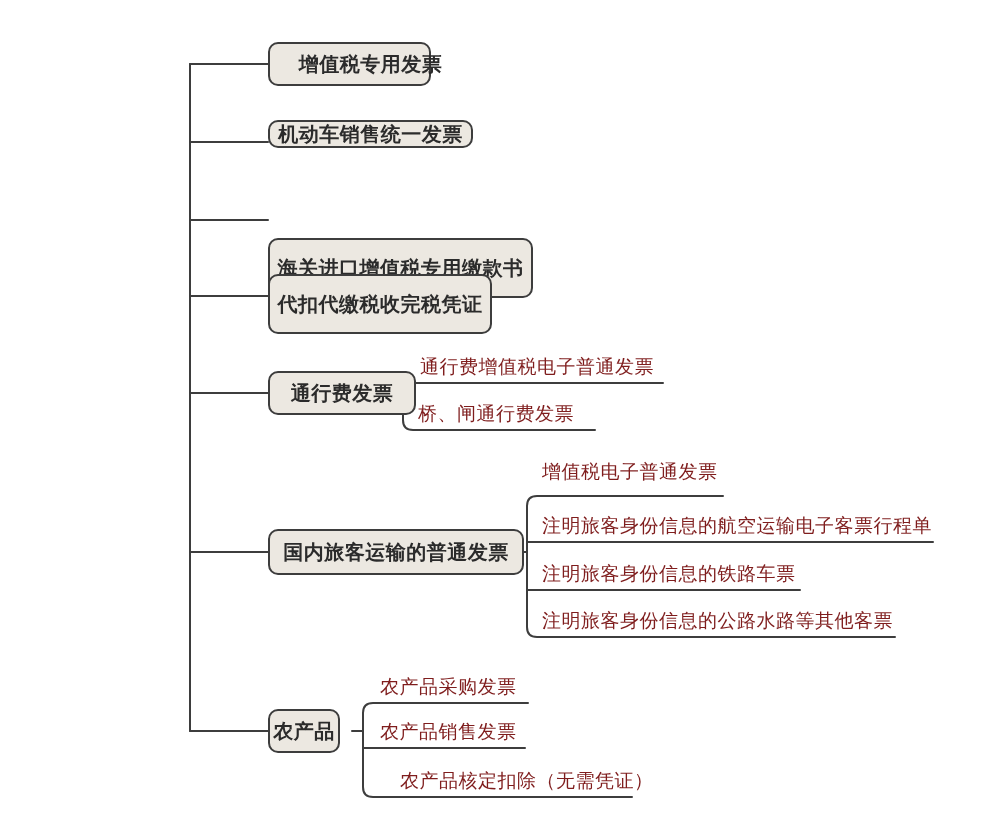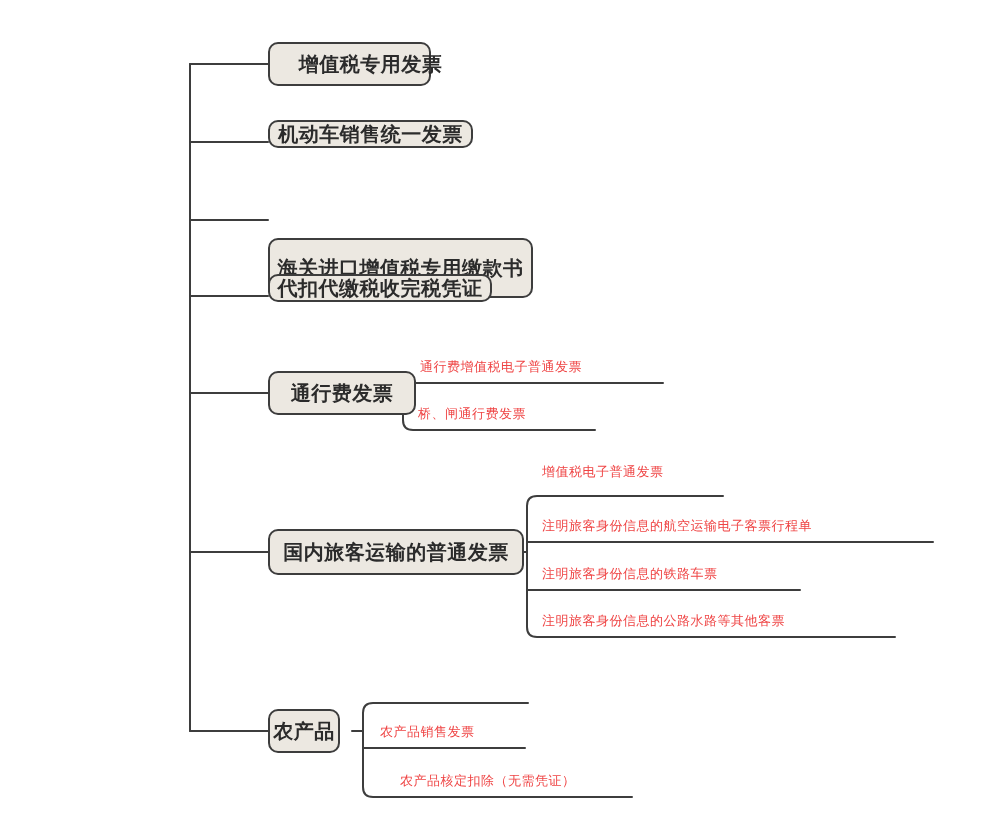--- a/index.html
+++ b/index.html
@@ -32,22 +32,22 @@
     border-radius: 10px;
     background: #ece8e1;
     color: #2b2b2b;
     font-size: 20px;
     font-weight: 700;
     white-space: nowrap;
     letter-spacing: 0.5px;
   }
   .leaf {
     position: absolute;
-    color: #ef4444;
-    font-size: 13px;
+    color: #7f1d1d;
+    font-size: 19px;
     font-weight: 500;
     white-space: nowrap;
     line-height: 24px;
     letter-spacing: 0.5px;
   }
 </style>
 </head>
 <body>
 
 <div class="canvas">
@@ -79,32 +79,33 @@
     </g>
   </svg>
 
 
   <div class="node" style="left:268px; top:42px; width:163px; height:44px;padding-left:42px;">增值税专用发票</div>
 
   <div class="node" style="left:268px; top:120px; width:205px; height:28px;">机动车销售统一发票</div>
 
   <div class="node" style="left:268px; top:198px; width:265px; height:60px;margin-top:40px;">海关进口增值税专用缴款书</div>
 
-  <div class="node" style="left:268px; top:274px; width:224px; height:28px;">代扣代缴税收完税凭证</div>
+  <div class="node" style="left:268px; top:274px; width:224px; height:60px;">代扣代缴税收完税凭证</div>
 
   <div class="node" style="left:268px; top:371px; width:148px; height:44px;">通行费发票</div>
 
   <div class="node" style="left:268px; top:529px; width:256px; height:46px;">国内旅客运输的普通发票</div>
 
   <div class="node" style="left:268px; top:709px; width:72px; height:44px;">农产品</div>
 
   <div class="leaf" style="left:420px; bottom:434px;">通行费增值税电子普通发票</div>
   <div class="leaf" style="left:418px; bottom:387px;">桥、闸通行费发票</div>
 
   <div class="leaf" style="left:542px; bottom:329px;">增值税电子普通发票</div>
   <div class="leaf" style="left:542px; bottom:275px;">注明旅客身份信息的航空运输电子客票行程单</div>
   <div class="leaf" style="left:542px; bottom:227px;">注明旅客身份信息的铁路车票</div>
   <div class="leaf" style="left:542px; bottom:180px;">注明旅客身份信息的公路水路等其他客票</div>
 
+  <div class="leaf" style="left:380px; bottom:114px;">农产品采购发票</div>
   <div class="leaf" style="left:380px; bottom:69px;">农产品销售发票</div>
   <div class="leaf" style="left:400px; bottom:20px;text-align:right;">农产品核定扣除（无需凭证）</div>
 
 </div>
 
 </body></html>

